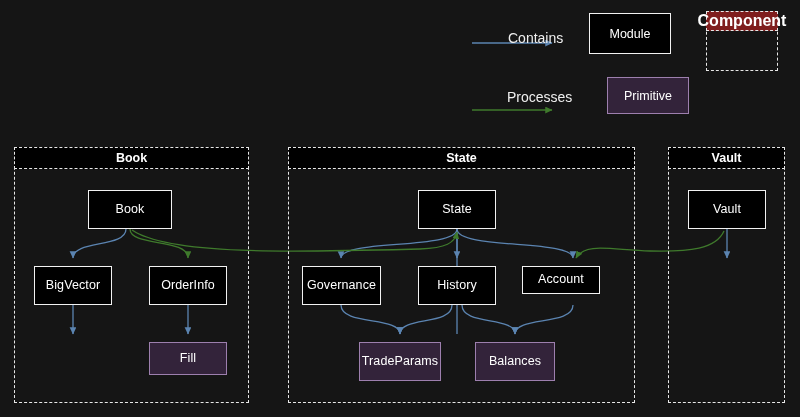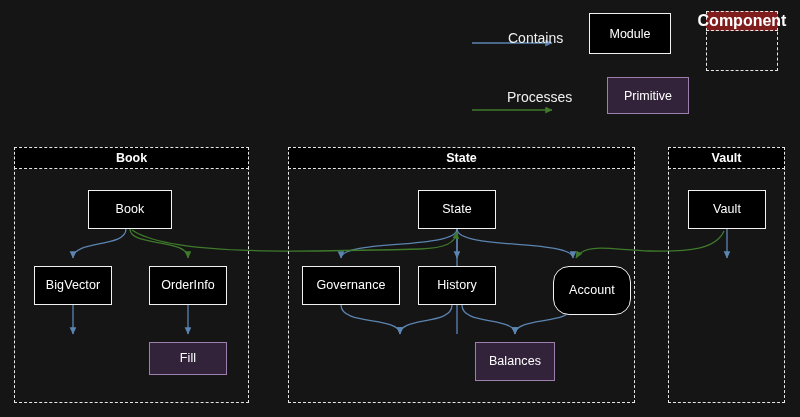--- a/index.html
+++ b/index.html
@@ -177,20 +177,21 @@
 
   <div class="section" style="left:668px; top:147px; width:117px; height:256px;"></div>
   <div class="section-header" style="left:668px; top:147px; width:117px; height:22px;">Vault</div>
 
   <div class="node module" style="left:88px; top:190px; width:84px; height:39px;">Book</div>
   <div class="node module" style="left:149px; top:266px; width:78px; height:39px;">OrderInfo</div>
   <div class="node module" style="left:34px; top:266px; width:78px; height:39px;">BigVector</div>
   <div class="node primitive" style="left:149px; top:342px; width:78px; height:33px;">Fill</div>
 
   <div class="node module" style="left:418px; top:190px; width:78px; height:39px;">State</div>
-  <div class="node module" style="left:302px; top:266px; width:98px; height:39px;">Governance</div>
+  <div class="node module" style="left:302px; top:266px; width:79px; height:39px;">Governance</div>
   <div class="node module" style="left:418px; top:266px; width:78px; height:39px;text-align:right;">History</div>
-  <div class="node module" style="left:553px; top:266px; width:78px; height:49px;border-radius:16px;">Account</div>
+  <div class="node module" style="left:522px; top:266px; width:78px; height:28px;">Account</div>
+  <div class="node primitive" style="left:359px; top:342px; width:82px; height:39px;">TradeParams</div>
   <div class="node primitive" style="left:475px; top:342px; width:80px; height:39px;">Balances</div>
 
   <div class="node module" style="left:688px; top:190px; width:78px; height:39px;">Vault</div>
 
 </div>
 
 </body></html>

